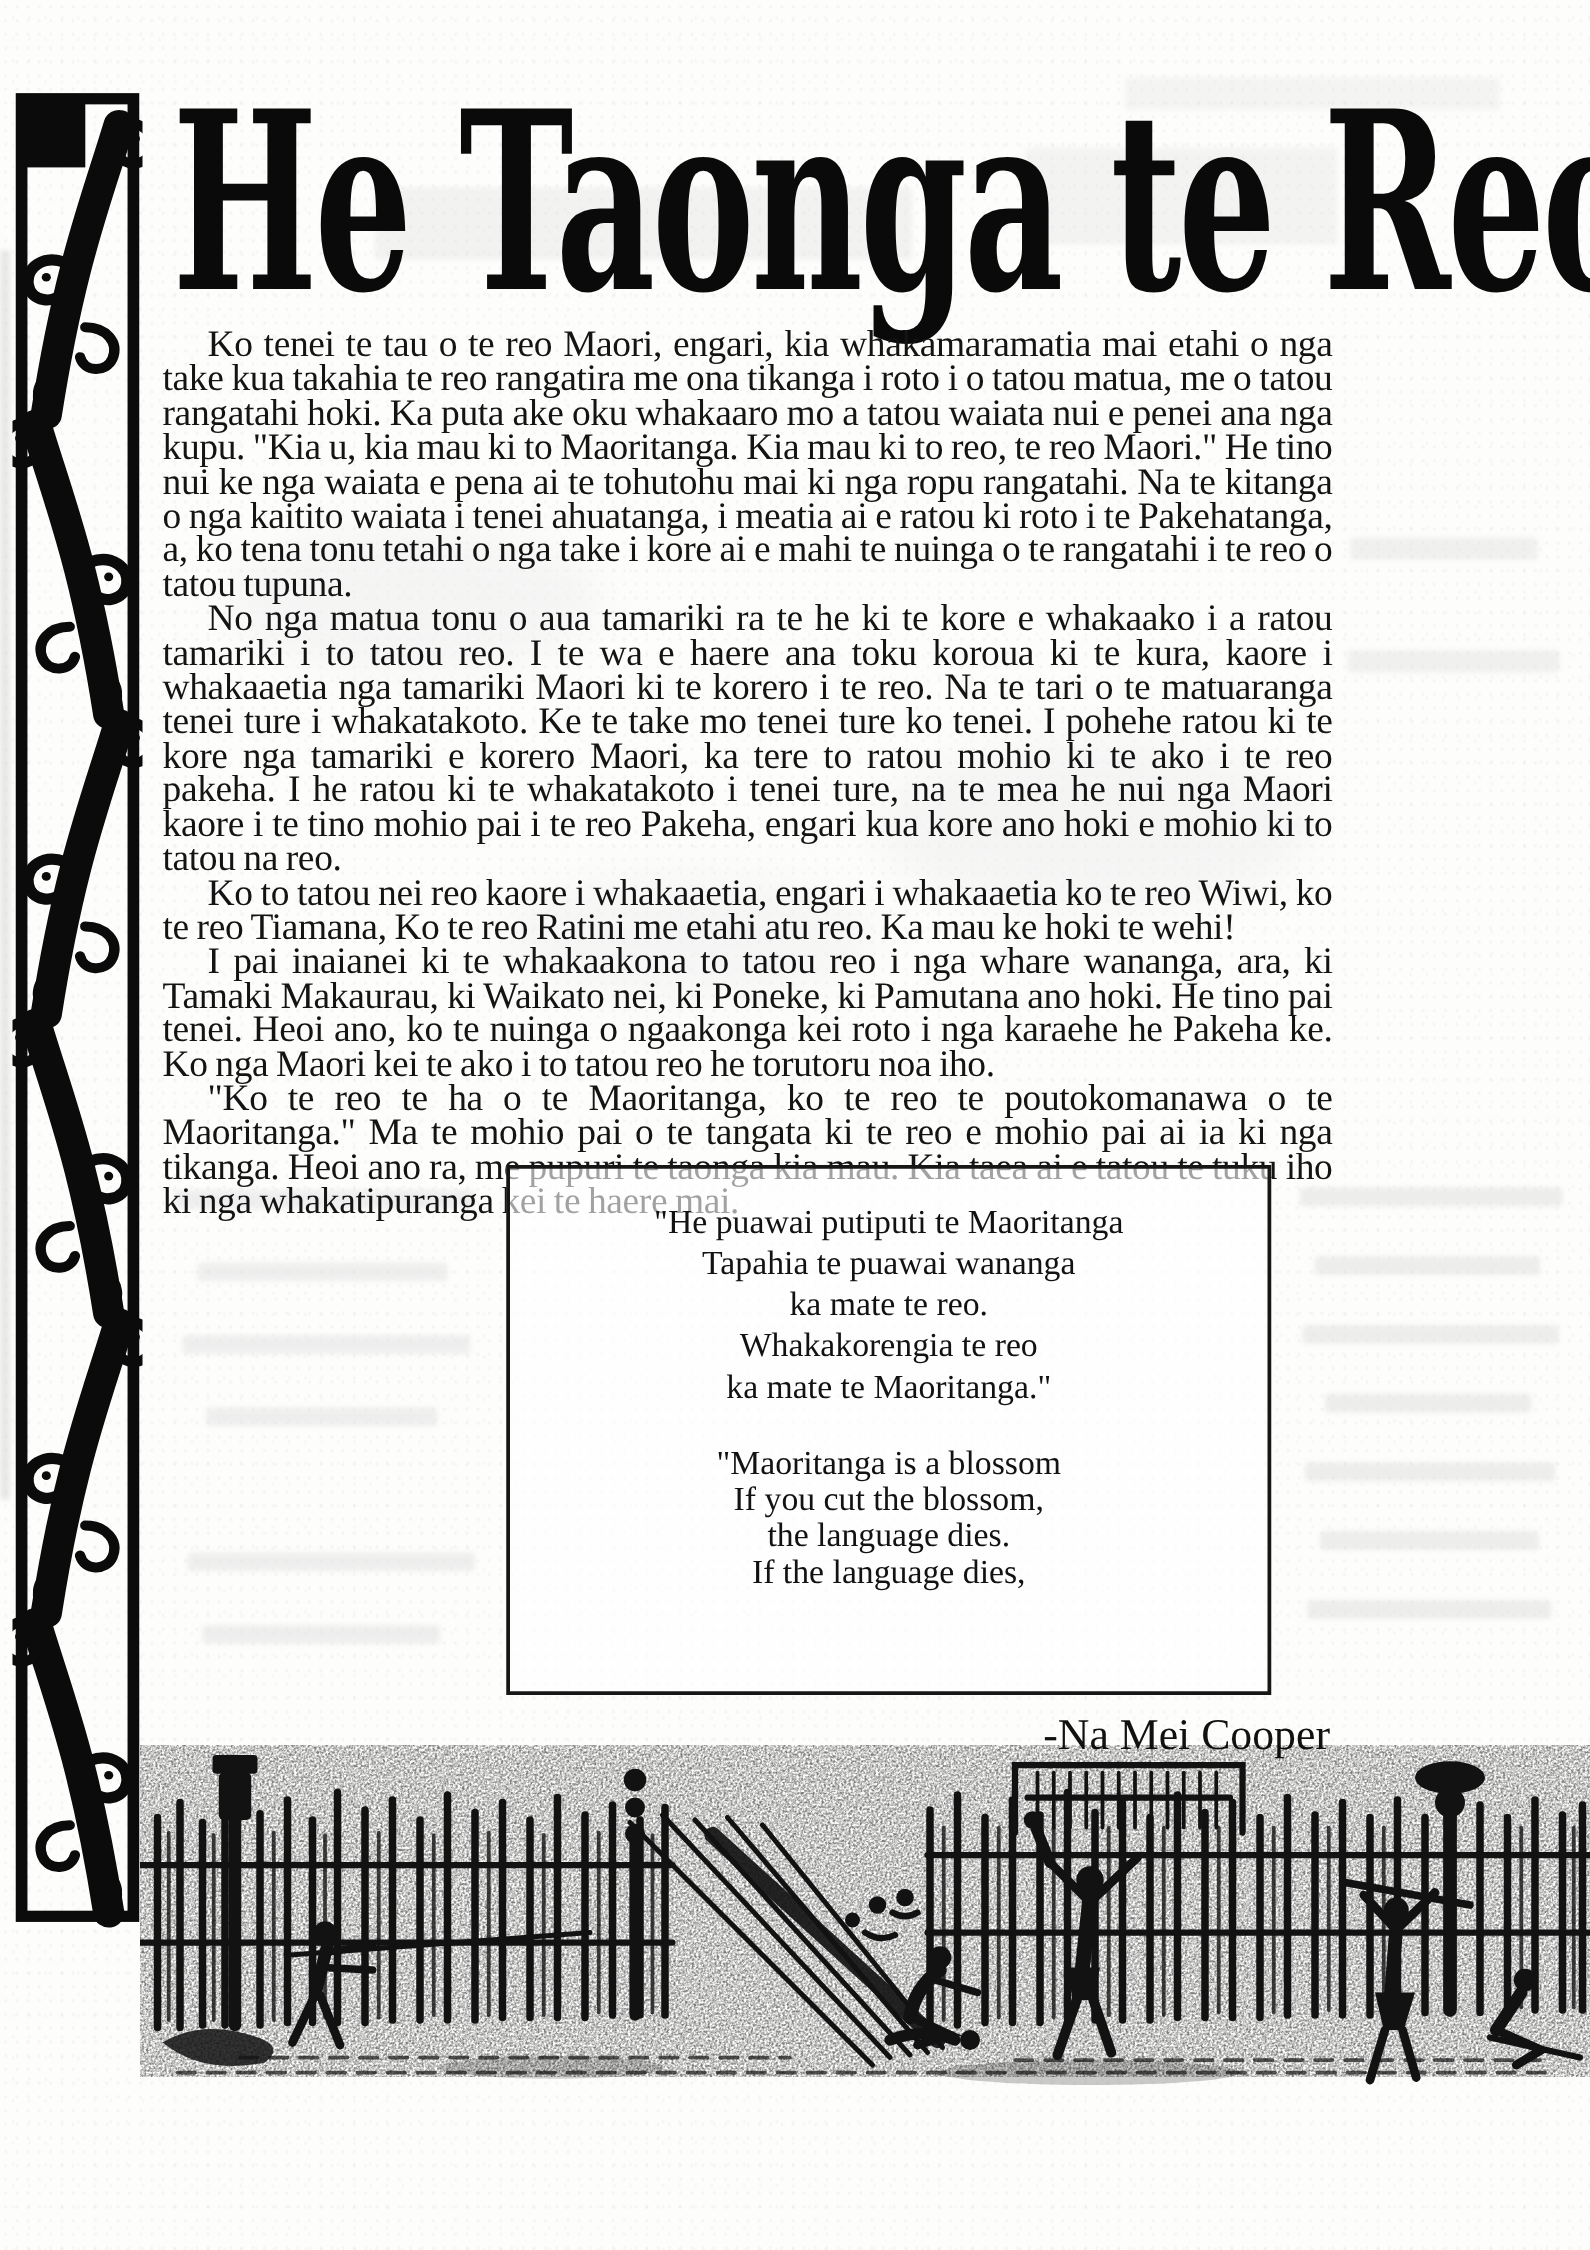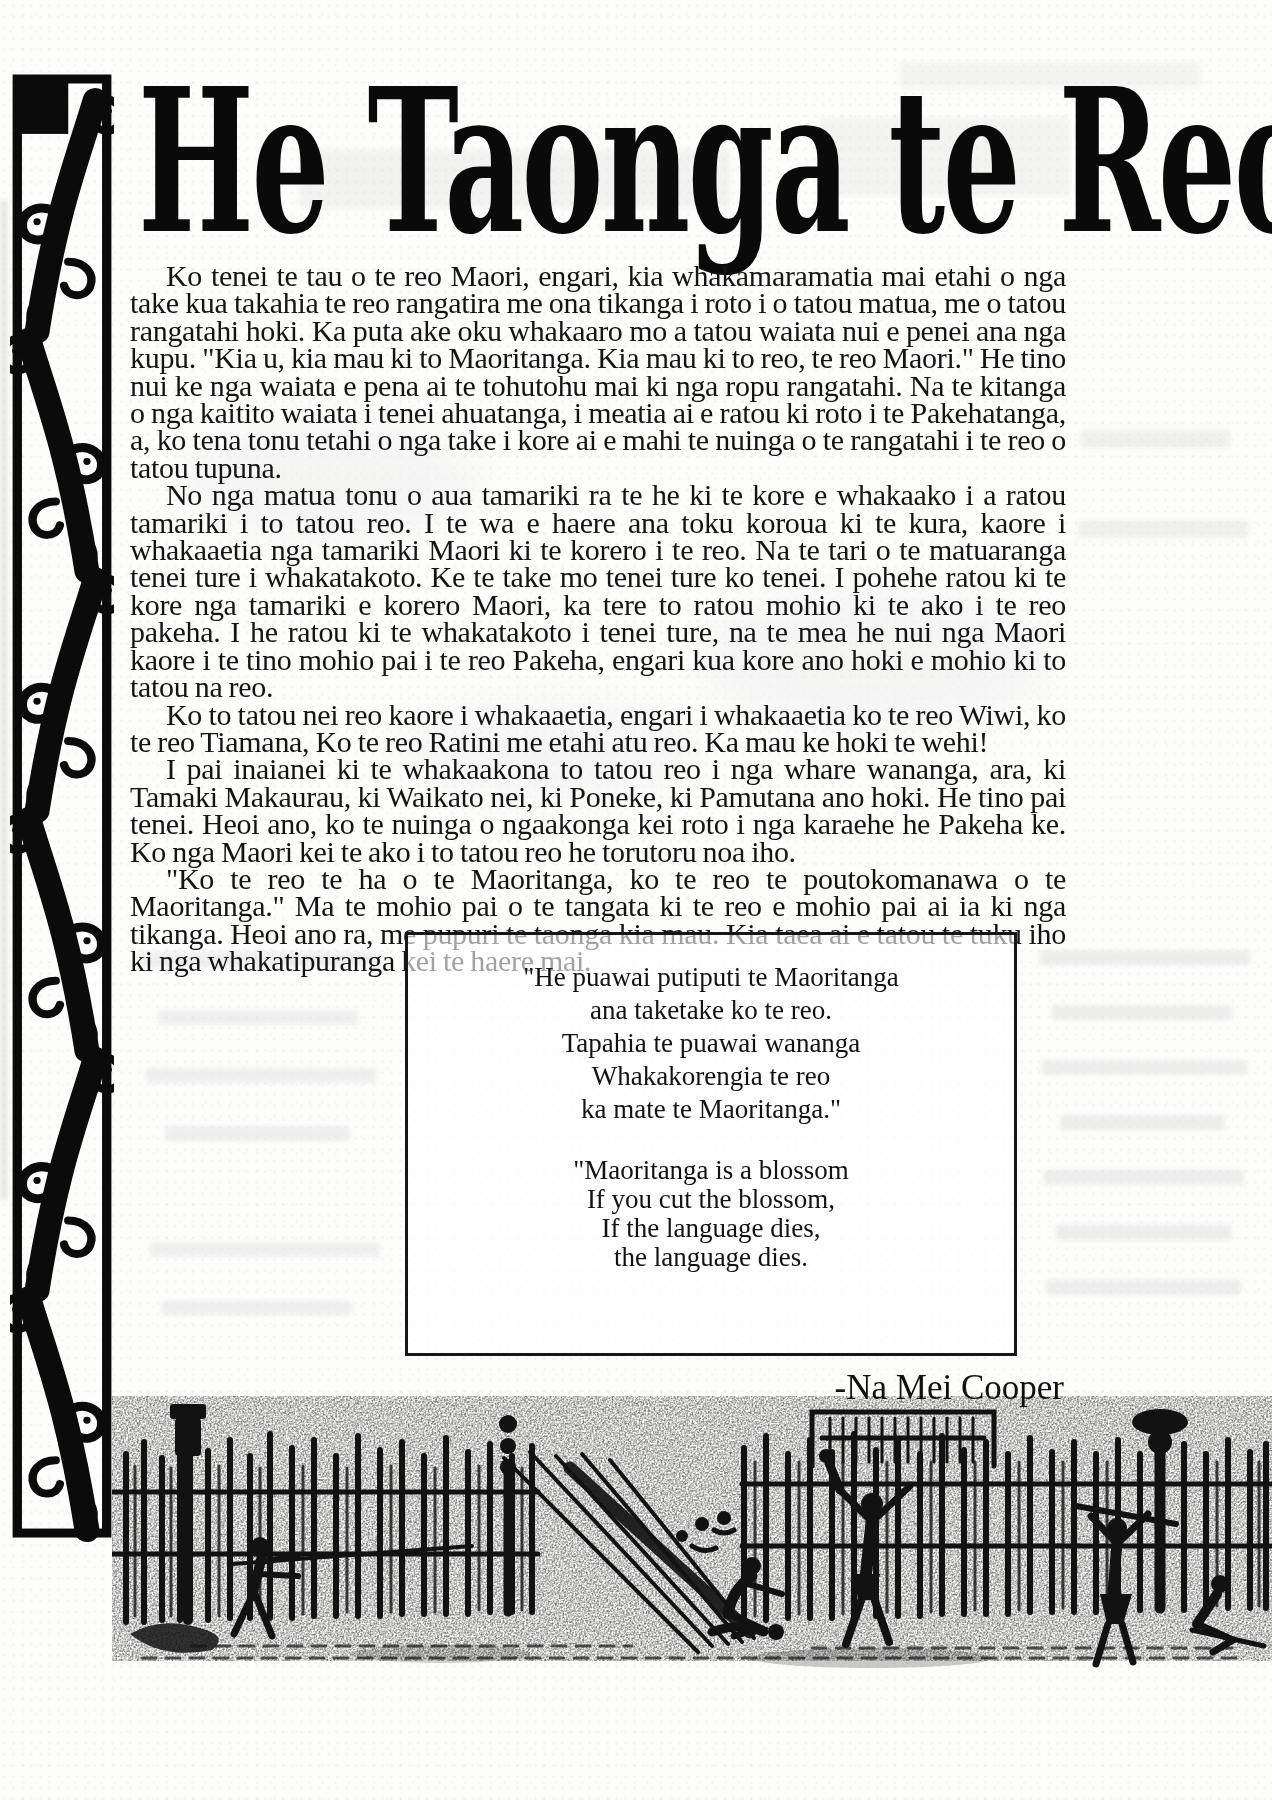--- a/index.html
+++ b/index.html
@@ -125,30 +125,30 @@
     <p>Ko tenei te tau o te reo Maori, engari, kia whakamaramatia mai etahi o nga take kua takahia te reo rangatira me ona tikanga i roto i o tatou matua, me o tatou rangatahi hoki.  Ka puta ake oku whakaaro mo a tatou waiata nui e penei ana nga kupu.  "Kia u, kia mau ki to Maoritanga. Kia mau ki to reo, te reo Maori."  He tino nui ke nga waiata e pena ai te tohutohu mai ki nga ropu rangatahi.  Na te kitanga o nga kaitito waiata i tenei ahuatanga, i meatia ai e ratou ki roto i te Pakehatanga, a, ko tena tonu tetahi o nga take i kore ai e mahi te nuinga o te rangatahi i te reo o tatou tupuna.</p>
     <p>No nga matua tonu o aua tamariki ra te he ki te kore e whakaako i a ratou tamariki i to tatou reo.  I te wa e haere ana toku koroua ki te kura, kaore i whakaaetia nga tamariki Maori ki te korero i te reo.  Na te tari o te matuaranga tenei ture i whakatakoto.  Ke te take mo tenei ture ko tenei.  I pohehe ratou ki te kore nga tamariki e korero Maori, ka tere to ratou mohio ki te ako i te reo pakeha.  I he ratou ki te whakatakoto i tenei ture, na te mea he nui nga Maori kaore i te tino mohio pai i te reo Pakeha, engari kua kore ano hoki e mohio ki to tatou na reo.</p>
     <p>Ko to tatou nei reo kaore i whakaaetia, engari i whakaaetia ko te reo Wiwi, ko te reo Tiamana, Ko te reo Ratini me etahi atu reo.  Ka mau ke hoki te wehi!</p>
     <p>I pai inaianei ki te whakaakona to tatou reo i nga whare wananga, ara, ki Tamaki Makaurau, ki Waikato nei, ki Poneke, ki Pamutana ano hoki.  He tino pai tenei.  Heoi ano, ko te nuinga o ngaakonga kei roto i nga karaehe he Pakeha ke.  Ko nga Maori kei te ako i to tatou reo he torutoru noa iho.</p>
     <p>"Ko te reo te ha o te Maoritanga, ko te reo te poutokomanawa o te Maoritanga."  Ma te mohio pai o te tangata ki te reo e mohio pai ai ia ki nga tikanga.  Heoi ano ra, me pupuri te taonga kia mau.  Kia taea ai e tatou te tuku iho ki nga whakatipuranga kei te haere mai.</p>
   </section>
 
   <div class="quote-box">
     <div class="stanza-maori">
       <div>"He puawai putiputi te Maoritanga</div>
-      <div>ana taketake ko te reo.</div>
       <div>Tapahia te puawai wananga</div>
+      <div>ka mate te reo.</div>
       <div>Whakakorengia te reo</div>
       <div>ka mate te Maoritanga."</div>
     </div>
     <div class="stanza-english">
       <div>"Maoritanga is a blossom</div>
       <div>If you cut the blossom,</div>
+      <div>the language dies.</div>
       <div>If the language dies,</div>
-      <div>the language dies.</div>
     </div>
   </div>
 
   <div class="byline">-Na Mei Cooper</div>
 
   <svg class="illustration" viewBox="0 0 1160 300" aria-hidden="true">
     <defs>
       <filter id="speck" x="0" y="0" width="100%" height="100%">
         <feTurbulence type="fractalNoise" baseFrequency="0.55" numOctaves="2" result="n"></feTurbulence>
         <feColorMatrix in="n" type="matrix" values="0 0 0 0 0  0 0 0 0 0  0 0 0 0 0  2 0 0 -1.15 0"></feColorMatrix>

